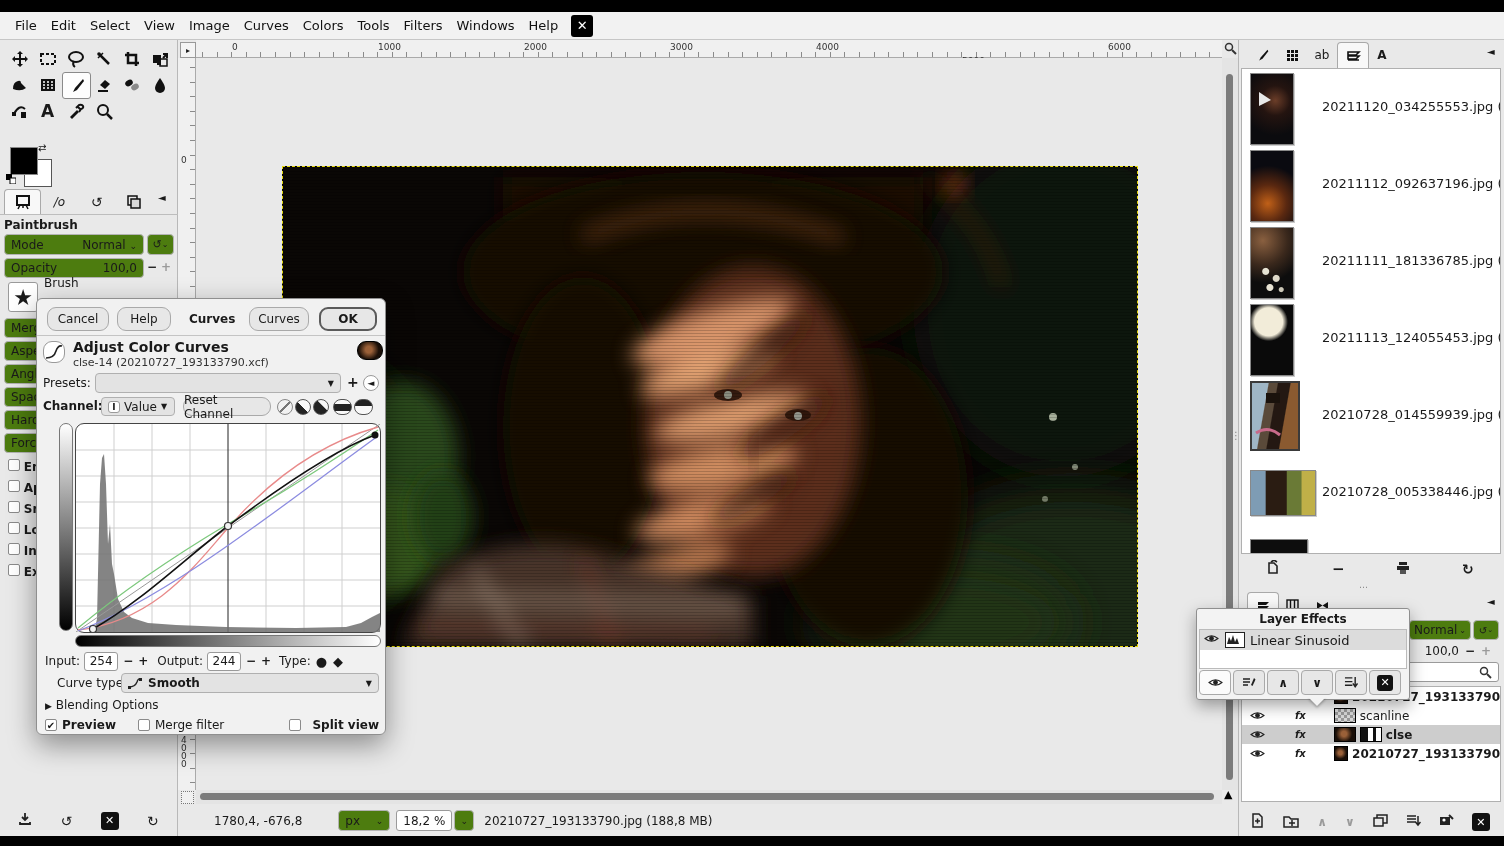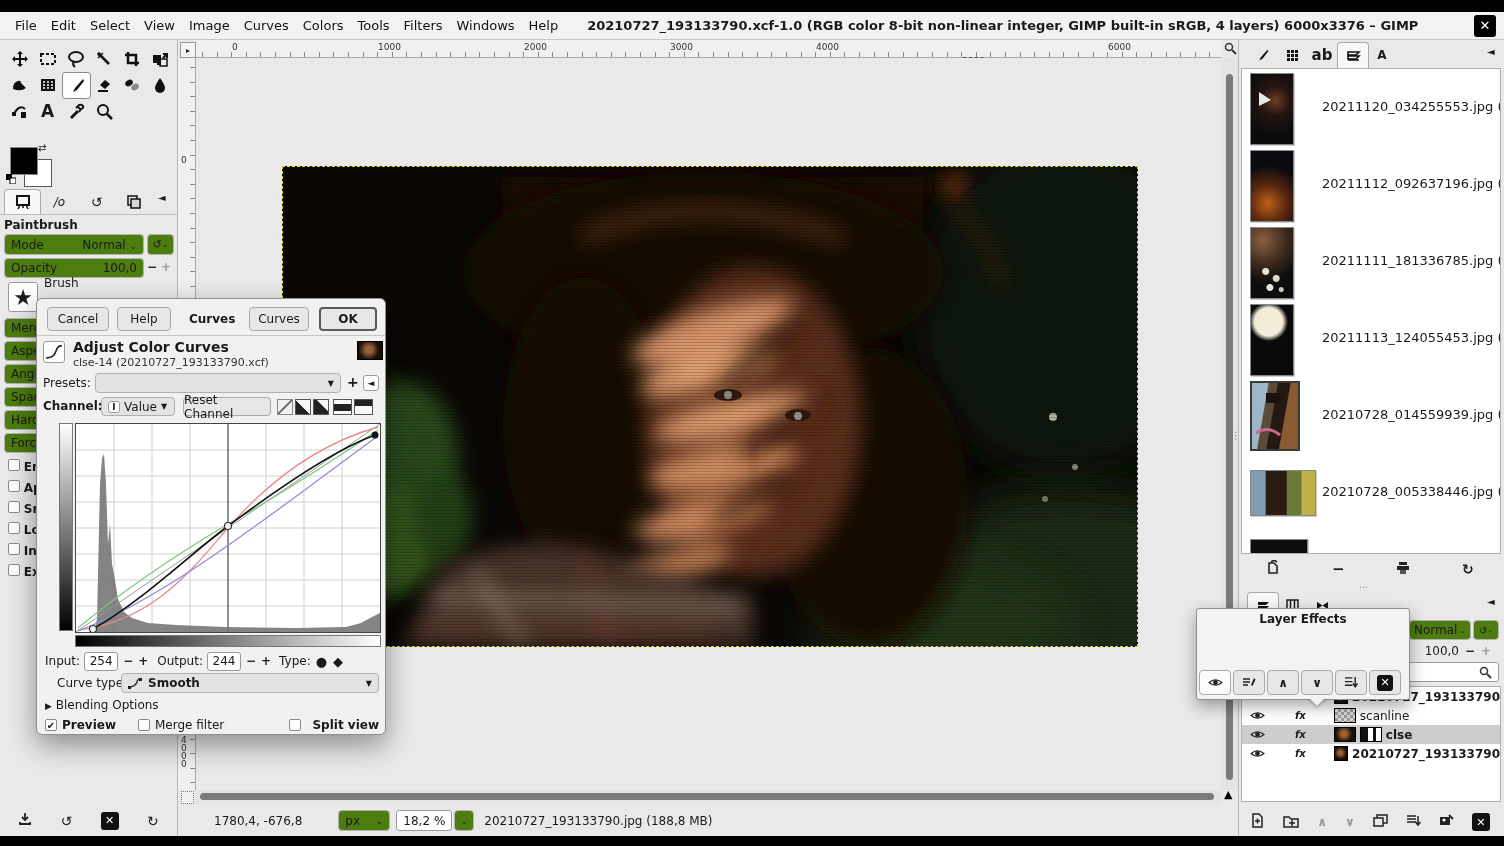--- a/index.html
+++ b/index.html
@@ -59,21 +59,21 @@
   .lth{width:22px;height:15px;border:1px solid #000;box-sizing:border-box;margin-right:4px;}
   .lth-photo{background:radial-gradient(circle at 45% 45%,#9a6038 0 20%,#1a0f08 62%);}
   .lth-checker{background-image:linear-gradient(45deg,#9a9a9a 25%,transparent 25%,transparent 75%,#9a9a9a 75%),linear-gradient(45deg,#9a9a9a 25%,#d9d9d9 25%,#d9d9d9 75%,#9a9a9a 75%);background-size:6px 6px;background-position:0 0,3px 3px;background-color:#d9d9d9;}
   .lth-mask{background:linear-gradient(90deg,#111 0 35%,#fff 35% 60%,#111 60% 75%,#fff 75%);}
   .fx{font-size:10px;font-weight:bold;font-style:italic;}
   
   .fx-popup{left:1196px;top:608px;width:212px;height:90px;background:#f3f3f3;border:1px solid #8f8f8f;border-radius:3px;box-shadow:0 6px 16px rgba(0,0,0,.35);z-index:30;}
   .fx-tail{left:1308px;top:697px;width:0;height:0;border-left:9px solid transparent;border-right:9px solid transparent;border-top:9px solid #f3f3f3;z-index:31;filter:drop-shadow(0 2px 1px rgba(0,0,0,.25));}
   
   .dialog{left:36px;top:298px;width:350px;height:437px;background:#f1f1f1;border:1px solid #8f8f8f;border-radius:6px;box-shadow:0 10px 28px rgba(0,0,0,.4);z-index:20;box-sizing:border-box;}
-  .dlg{position:absolute;}
+  .dlg{position:absolute;border-radius:9px;}
   .combo{background:#e3e3e3;border:1px solid #b0b0b0;border-radius:4px;display:flex;align-items:center;box-sizing:border-box;padding:0 6px;}
   .grad-v{background:linear-gradient(#fff,#000);border:1px solid #777;}
   .grad-h{background:linear-gradient(90deg,#000,#fff);border:1px solid #777;}
   .eye-ic svg,.ic svg{display:block;}
 </style>
 </head>
 <body>
 
 <div id="app">
 
@@ -84,21 +84,20 @@
     <span class="menu-item">Edit</span>
     <span class="menu-item">Select</span>
     <span class="menu-item">View</span>
     <span class="menu-item">Image</span>
     <span class="menu-item">Curves</span>
     <span class="menu-item">Colors</span>
     <span class="menu-item">Tools</span>
     <span class="menu-item">Filters</span>
     <span class="menu-item">Windows</span>
     <span class="menu-item">Help</span>
-    <span class="win-title">20210727_193133790.xcf-1.0 (RGB color 8-bit non-linear integer, GIMP built-in sRGB, 4 layers) 6000x3376 – GIMP</span>
     <span class="win-close">✕</span>
   </div>
 
   <div class="abs toolbox">
 
     <div class="tool-cell" style="left:6px;top:6px;">
         <svg width="18" height="18" viewBox="0 0 18 18">
           <path d="M9 1 L12 4 H10 V8 H14 V6 L17 9 L14 12 V10 H10 V14 H12 L9 17 L6 14 H8 V10 H4 V12 L1 9 L4 6 V8 H8 V4 H6 Z" fill="#111"></path>
         </svg>
       </div>
@@ -418,21 +417,21 @@
             <rect x="10" y="2" width="3" height="3"></rect>
             <rect x="2" y="6" width="3" height="3"></rect>
             <rect x="6" y="6" width="3" height="3"></rect>
             <rect x="10" y="6" width="3" height="3"></rect>
             <rect x="2" y="10" width="3" height="3"></rect>
             <rect x="6" y="10" width="3" height="3"></rect>
             <rect x="10" y="10" width="3" height="3"></rect>
           </g>
         </svg>
       </div>
-    <div class="dock-tab" style="left:68px;top:2px;font-size:15px;font-weight:bold;">
+    <div class="dock-tab" style="left:68px;top:2px;font-size:12px;font-weight:normal;">
         <span>ab</span>
       </div>
     <div class="dock-tab active" style="left:98px;top:2px;">
         <svg width="15" height="15" viewBox="0 0 15 15">
           <path d="M2 3 H13 L10 6 H2 Z M2 7 H13 L10 10 H2 Z M2 11 H13" stroke="#111" stroke-width="1.6" fill="none"></path>
         </svg>
       </div>
     <div class="dock-tab" style="left:128px;top:2px;font-size:12px;font-weight:bold;">
         <span>A</span>
       </div>
@@ -597,20 +596,32 @@
             <path d="M10 1 L14 5" stroke="#222" stroke-width="2"></path>
           </svg></span>
       <span class="blackx">
           <span>✕</span>
         </span>
     </div>
   </div>
 
   <div class="abs fx-popup">
     <div style="text-align:center;font-weight:bold;padding-top:3px;">Layer Effects</div>
+    <div style="position:absolute;left:2px;top:20px;width:206px;height:38px;background:#fff;border:1px solid #bbb;">
+      <div style="height:20px;background:#dcdcdc;display:flex;align-items:center;">
+        <span style="margin-left:4px;"><svg width="15" height="11" viewBox="0 0 16 12">
+              <path d="M1 6 Q8 0 15 6 Q8 12 1 6 Z" fill="none" stroke="#222" stroke-width="1.3"></path>
+              <circle cx="8" cy="6" r="2.6" fill="#222"></circle>
+            </svg></span>
+        <span style="margin-left:6px;display:inline-block;width:18px;height:14px;background:#fff;border:1px solid #222;"><svg width="16" height="12" viewBox="0 0 16 12">
+              <path d="M1 11 L3 4 L5 8 L7 2 L9 9 L11 5 L13 11 Z" fill="#222"></path>
+            </svg></span>
+        <span style="margin-left:5px;font-size:13px;">Linear Sinusoid</span>
+      </div>
+    </div>
     <div style="position:absolute;left:2px;top:61px;display:flex;gap:2px;">
       <div class="btn" style="width:32px;height:25px;background:#fbfbfb;">
           <svg width="15" height="11" viewBox="0 0 16 12">
             <path d="M1 6 Q8 0 15 6 Q8 12 1 6 Z" fill="none" stroke="#222" stroke-width="1.3"></path>
             <circle cx="8" cy="6" r="2.6" fill="#222"></circle>
           </svg>
         </div>
       <div class="btn" style="width:32px;height:25px;">
           <svg width="14" height="13" viewBox="0 0 14 13">
             <path d="M1 3 H8 M1 6 H8 M1 9 H6" stroke="#222" stroke-width="1.4"></path>

